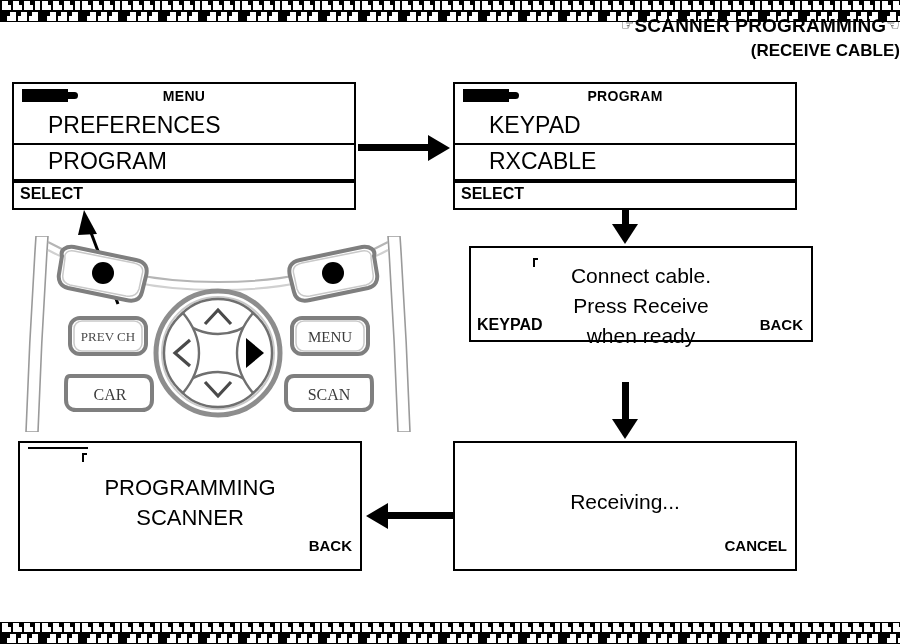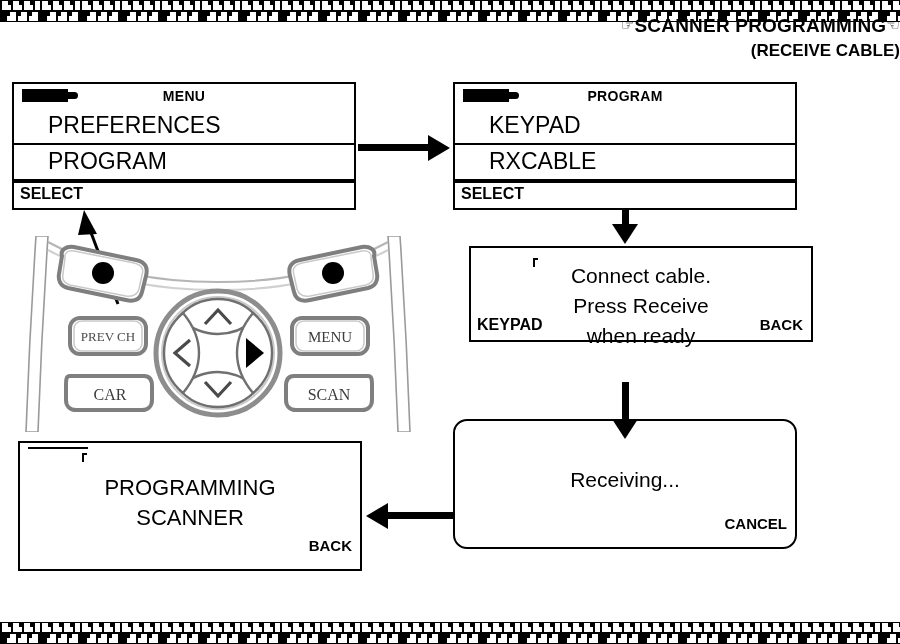--- a/index.html
+++ b/index.html
@@ -261,21 +261,21 @@
     <div>Connect cable.</div>
     <div>Press Receive</div>
     <div>when ready</div>
   </div>
   <div class="softkeys noline" style="position:absolute; left:0; right:0; bottom:2px;">
     <span class="sk-left">KEYPAD</span>
     <span class="sk-right">BACK</span>
   </div>
 </div>
 
-<div class="screen" id="s4" style="left:453px; top:419px; width:344px; height:130px;border-radius:14px;">
+<div class="screen" id="s4" style="left:453px; top:441px; width:344px; height:130px;">
   <div class="msg-area" style="padding-top:44px;">
     <div>Receiving...</div>
   </div>
   <div class="softkeys noline" style="position:absolute; left:0; right:0; bottom:10px;">
     <span class="sk-right">CANCEL</span>
   </div>
 </div>
 
 <div class="screen" id="s5" style="left:18px; top:441px; width:344px; height:130px;">
   <div class="toprule"></div>

